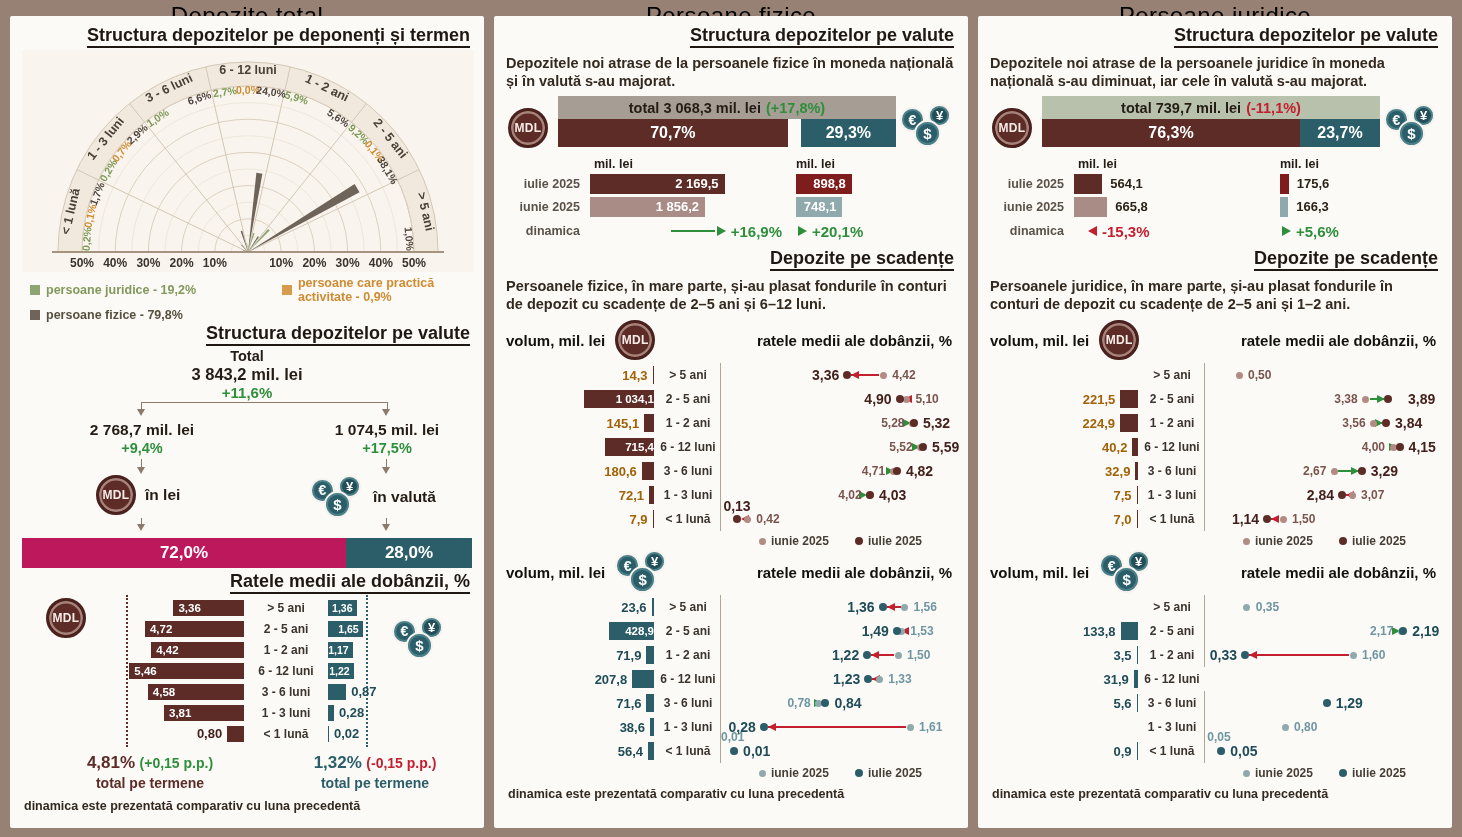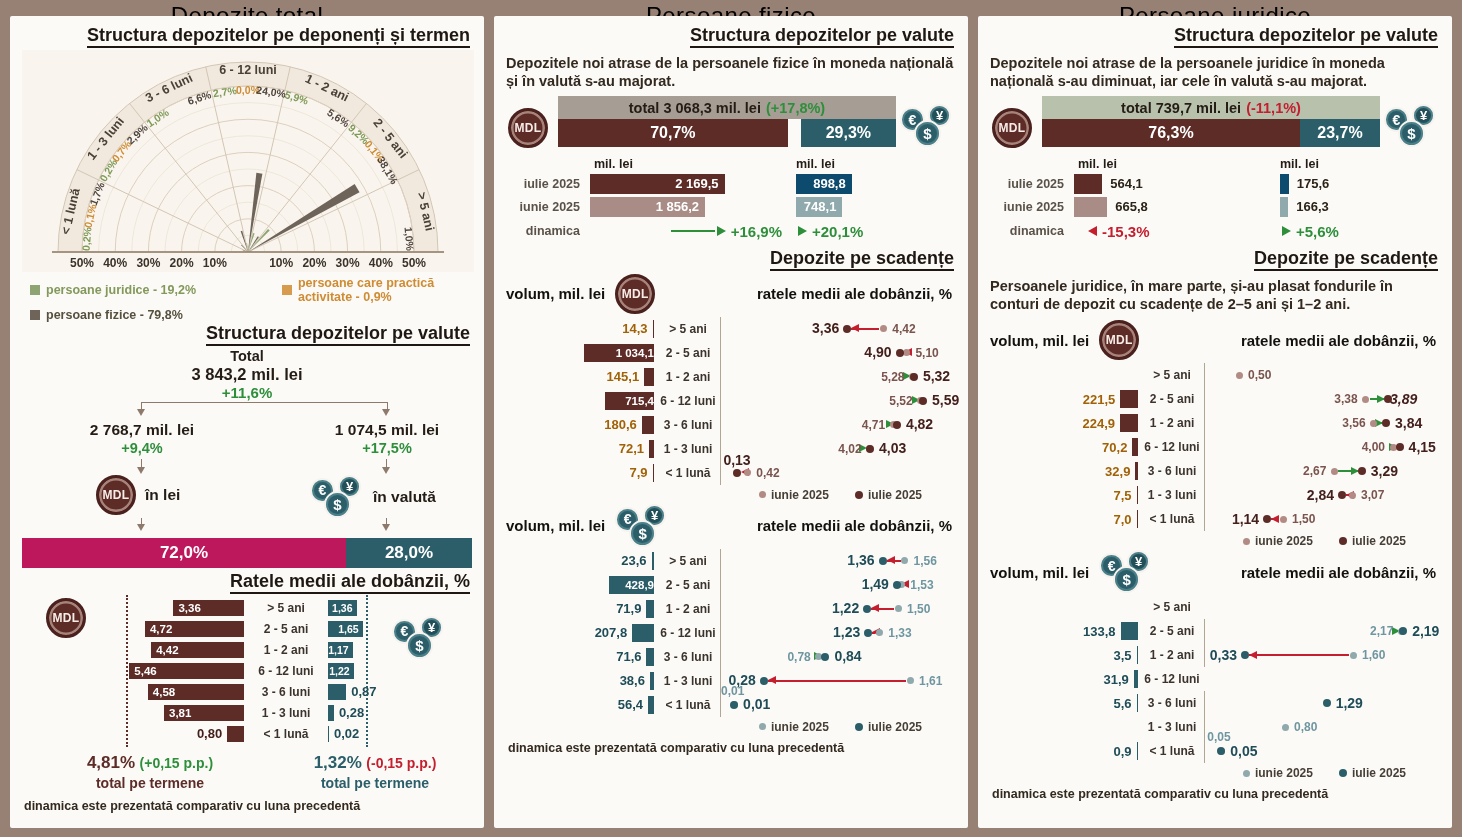--- a/index.html
+++ b/index.html
@@ -78,21 +78,21 @@
   .coin-mdl.abs-l{position:absolute;left:-50px;top:12px}
   .coins.abs-r{position:absolute;right:-58px;top:8px}
   .fl-grid{display:grid;grid-template-columns:84px 194px 1fr;grid-template-rows:16px 21px 21px 24px;row-gap:2px;align-items:center}
   .fl-lab{text-align:right;padding-right:10px;color:#5a5248;font-weight:700;font-size:12.5px}
   .mil{font-weight:700;font-size:12.5px;color:#241c15;padding-left:4px;align-self:end}
   .mil.mil2{padding-left:12px}
   .fl-slot{display:flex;align-items:center;height:21px}
   .fl-slot.fx{padding-left:12px}
   .fbar{height:20px;position:relative;flex:0 0 auto}
   .fbar.m{background:#5d2c27}.fbar.m-lt{background:#aa8c86}
-  .fbar.f{background:#0c4a6e}.fbar.f-lt{background:#8fa9ac}
+  .fbar.f{background:#7f1d1d}.fbar.f-lt{background:#8fa9ac}
   .fbar .in{position:absolute;right:6px;top:0;line-height:20px;color:#fff;font-weight:700;font-size:13px;white-space:nowrap}
   .fl-after{margin-left:8px;font-weight:700;font-size:13px;color:#2c2318}
   .dynslot.al-end{justify-content:flex-end;padding-right:2px}
   .dynslot.al-start{padding-left:14px}
   .dyn{display:inline-flex;align-items:center;gap:5px;font-size:15px;font-weight:700}
   .dyn .tri{width:0;height:0;border-top:5px solid transparent;border-bottom:5px solid transparent;border-left:9px solid currentColor}
   .dyn .tri.l{border-left:none;border-right:9px solid currentColor}
   .dline{width:44px;height:2.5px;background:currentColor;display:inline-block;margin-right:-3px}
   
   .scad{margin-top:2px}
@@ -453,20 +453,21 @@
               <span class="dyn grn">
                 <span class="tri"></span>
                 <span>+20,1%</span>
               </span>
             </div>
           </div>
         </div>
       <div class="trow" style="margin-top:6px">
         <h2>Depozite pe scadențe</h2>
       </div>
+      <p class="intro">Persoanele fizice, în mare parte, și-au plasat fondurile în conturi de depozit cu scadențe de 2–5 ani și 6–12 luni.</p>
       <div id="s-fiz-mdl" class="scad v-m">
           <div class="sc-head">
             <div class="sc-head-l">
               <span class="sc-lab">volum, mil. lei</span>
               <span class="coin-mdl">MDL</span>
             </div>
             <span class="sc-lab">ratele medii ale dobânzii, %</span>
           </div>
           <div class="sc-rows">
             <div class="srow">
@@ -800,41 +801,41 @@
                 <span class="vout">221,5</span>
                 <div class="vbar" style="width: 17.72px;"></div>
               </div>
               <div class="sc-t">2 - 5 ani</div>
               <div class="sc-r">
                 <span class="dbl-line grn" style="left: 164.72px; width: 14.44px;"></span>
                 <span class="dbl-head grn" style="left: 172.16px;"></span>
                 <span class="dot p" style="left: 157.22px;"></span>
                 <span class="dot c" style="left: 179.16px;"></span>
                 <span class="dl p endr" style="left: 152.72px;">3,38</span>
-                <span class="dl c" style="left: 185px; font-style: italic;">3,89</span>
+                <span class="dl c" style="left: 203px;">3,89</span>
               </div>
             </div>
             <div class="srow">
               <div class="sc-v">
                 <span class="vout">224,9</span>
                 <div class="vbar" style="width: 17.992px;"></div>
               </div>
               <div class="sc-t">1 - 2 ani</div>
               <div class="sc-r">
                 <span class="dbl-line grn" style="left: 172.64px; width: 4.32px;"></span>
                 <span class="dbl-head grn" style="left: 169.96px;"></span>
                 <span class="dot p" style="left: 165.14px;"></span>
                 <span class="dot c" style="left: 176.96px;"></span>
                 <span class="dl p endr" style="left: 160.64px;">3,56</span>
                 <span class="dl c" style="left: 189.96px;">3,84</span>
               </div>
             </div>
             <div class="srow">
               <div class="sc-v">
-                <span class="vout">70,2</span>
+                <span class="vout">40,2</span>
                 <div class="vbar" style="width: 5.616px;"></div>
               </div>
               <div class="sc-t">6 - 12 luni</div>
               <div class="sc-r">
                 <span class="dbl-head grn" style="left: 183.6px;"></span>
                 <span class="dot p" style="left: 184.5px;"></span>
                 <span class="dot c" style="left: 190.6px;"></span>
                 <span class="dl p endr" style="left: 180px;">4,00</span>
                 <span class="dl c" style="left: 203.6px;">4,15</span>
               </div>
@@ -905,20 +906,24 @@
                 <span class="cn yen">¥</span>
                 <span class="cn usd">$</span>
               </span>
             </div>
             <span class="sc-lab">ratele medii ale dobânzii, %</span>
           </div>
           <div class="sc-rows">
             <div class="srow">
               <div class="sc-v"></div>
               <div class="sc-t">&gt; 5 ani</div>
+              <div class="sc-r">
+                <span class="dot p" style="left: 38.25px;"></span>
+                <span class="dl p" style="left: 50.75px;">0,35</span>
+              </div>
             </div>
             <div class="srow">
               <div class="sc-v">
                 <span class="vout">133,8</span>
                 <div class="vbar" style="width: 17.394px;"></div>
               </div>
               <div class="sc-t">2 - 5 ani</div>
               <div class="sc-r">
                 <span class="dbl-head grn" style="left: 187.15px;"></span>
                 <span class="dot p" style="left: 192.95px;"></span>

